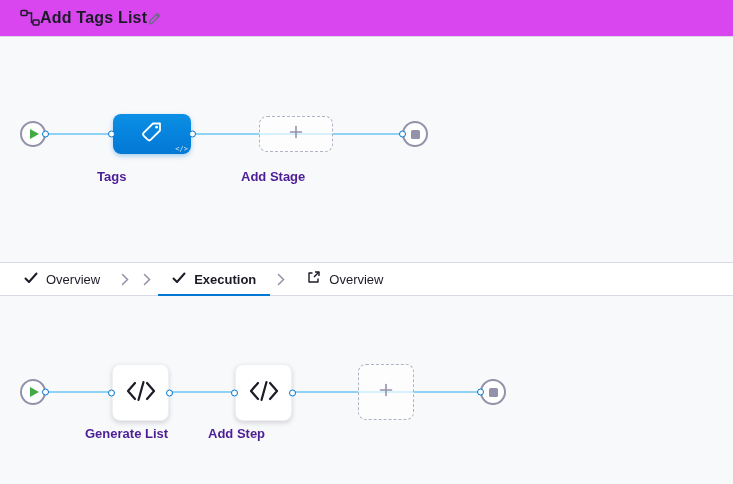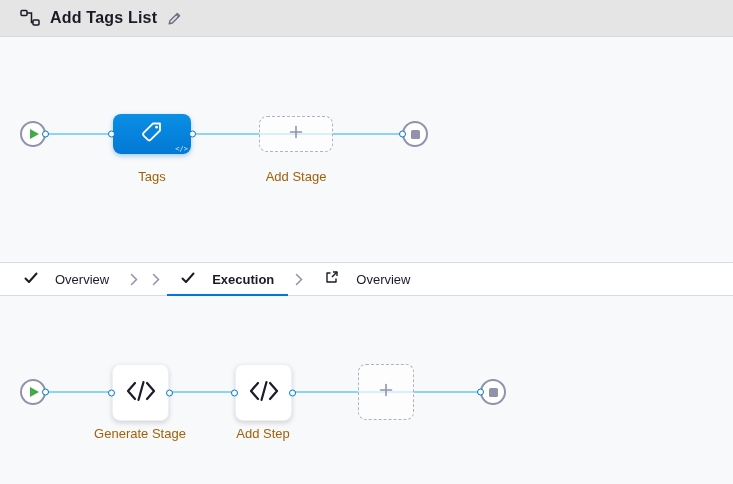--- a/index.html
+++ b/index.html
@@ -1,22 +1,22 @@
 <!DOCTYPE html>
 <html><head>
 <meta charset="utf-8">
 <style>
   * { margin:0; padding:0; box-sizing:border-box; }
   html,body { background:#ffffff; }
   body { font-family:"Liberation Sans", sans-serif; color:#22222a; }
   .page { position:relative; width:733px; height:484px; background:#ffffff; overflow:hidden; }
 
   
-  .header { position:absolute; top:0; left:0; right:0; height:37px; background:#e5e5e5;
-            border-bottom:1px solid #d9dae5; display:flex; align-items:center; padding:0 20px; gap:10px; }
+  .header { position:absolute; top:0; left:0; right:0; height:37px; background:#d946ef;
+            border-bottom:1px solid #d9dae5; display:flex; align-items:center; padding:0 20px; gap:0; }
   .header h1 { font-size:16px; font-weight:700; color:#1b1b28; letter-spacing:.2px; }
   .icon-btn { display:flex; align-items:center; justify-content:center; cursor:pointer; }
 
   
   .canvas { position:absolute; left:0; right:0; background:#f8f9fb; }
   .canvas.stage-canvas { top:37px; height:225px; }
   .canvas.exec-canvas  { top:296px; height:188px; }
   .flow-line { position:absolute; height:2px; background:#8ed3f5; border-radius:1px; }
 
   .node { position:absolute; cursor:pointer; }
@@ -40,27 +40,27 @@
 
   .step-card { width:57px; height:57px; background:#fff; border-radius:8px;
                box-shadow:0 2px 5px rgba(40,41,61,.18); border:1px solid #eef0f2;
                display:flex; align-items:center; justify-content:center; }
 
   .dot { position:absolute; width:7px; height:7px; border-radius:50%; background:#fff;
          border:1.5px solid #0278d5; top:50%; transform:translateY(-50%); }
   .dot.left  { left:-5px; }
   .dot.right { right:-5px; }
 
-  .node-label { position:absolute; font-size:13px; color:#a16207; text-align:center; width:110px; }
+  .node-label { position:absolute; font-size:13px; color:#4c1d95; width:110px;font-weight:bold; }
 
   
   .tabbar { position:absolute; top:262px; left:0; right:0; height:34px; background:#fff;
             border-top:1px solid #d9dae5; border-bottom:1px solid #d9dae5;
             display:flex; align-items:stretch; padding:0 10px; }
-  .tab { position:relative; display:flex; align-items:center; gap:17px; padding:0 14px;
+  .tab { position:relative; display:flex; align-items:center; gap:8px; padding:0 14px;
          font-size:13px; color:#1b1b28; cursor:pointer; white-space:nowrap; }
   .tab.active { font-weight:700; }
   .tab.active::after { content:""; position:absolute; left:0; right:0; bottom:-1px; height:2px;
                        background:#0278d5; }
   .tab-sep { display:flex; align-items:center; padding:0 7px; }
 </style>
 </head>
 <body>
 
 <div class="page">
@@ -182,21 +182,21 @@
       <span>
         <svg width="32" height="26" viewBox="0 0 32 26" fill="none" stroke="#1b1b28" stroke-width="2.2" stroke-linecap="round" stroke-linejoin="round">
           <polyline points="10,5 3,13 10,21"></polyline>
             <polyline points="22,5 29,13 22,21"></polyline>
             <line x1="18.5" y1="4" x2="13.5" y2="22"></line>
         </svg>
       </span>
       <span class="dot left"></span>
       <span class="dot right"></span>
     </div>
-    <div class="node-label" style="left:85px; top:130px;">Generate Stage</div>
+    <div class="node-label" style="left:85px; top:130px;">Generate List</div>
 
     <div class="node step-card" style="left:235px; top:68px;">
       <span>
         <svg width="32" height="26" viewBox="0 0 32 26" fill="none" stroke="#1b1b28" stroke-width="2.2" stroke-linecap="round" stroke-linejoin="round">
           <polyline points="10,5 3,13 10,21"></polyline>
             <polyline points="22,5 29,13 22,21"></polyline>
             <line x1="18.5" y1="4" x2="13.5" y2="22"></line>
         </svg>
       </span>
       <span class="dot left"></span>

